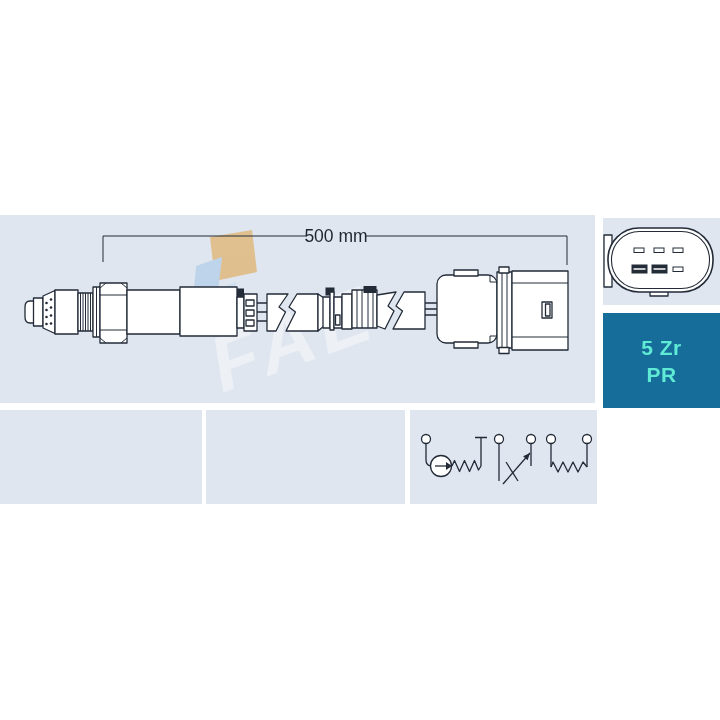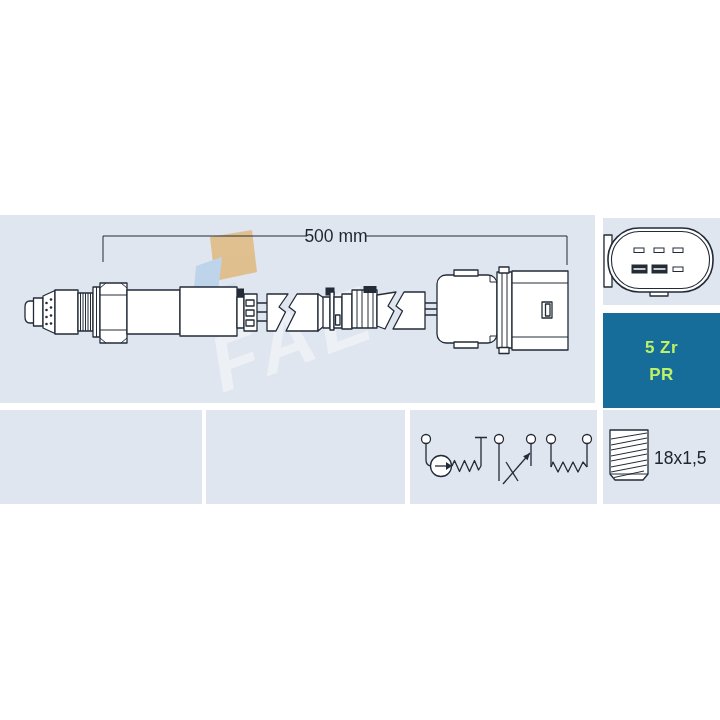--- a/index.html
+++ b/index.html
@@ -13,21 +13,21 @@
           font-family:"Liberation Sans", sans-serif;}
   .panel{position:absolute;background:var(--panel);}
   #panel-main{left:0;top:215px;width:595px;height:188px;}
   #panel-connector{left:603px;top:218px;width:117px;height:87px;}
   #panel-badge{left:603px;top:313px;width:117px;height:95px;background:var(--badge);
                display:flex;flex-direction:column;align-items:center;justify-content:center;}
   #panel-empty-1{left:0;top:410px;width:202px;height:94px;}
   #panel-empty-2{left:206px;top:410px;width:199px;height:94px;}
   #panel-circuit{left:410px;top:410px;width:187px;height:94px;}
   #panel-thread{left:603px;top:410px;width:117px;height:94px;}
-  .badge-line{color:#bef264;font-weight:bold;font-size:17px;line-height:27px;letter-spacing:.5px;}
+  .badge-line{color:#5eead4;font-weight:bold;font-size:21px;line-height:27px;letter-spacing:.5px;}
   svg{display:block;}
   .outline{fill:#fff;stroke:var(--line);stroke-width:1.3;stroke-linejoin:round;}
   .ln{stroke:var(--line);stroke-width:1.3;fill:none;stroke-linejoin:round;}
   .thin{stroke:var(--line);stroke-width:1;fill:none;}
   .darkfill{fill:#242c38;stroke:var(--line);stroke-width:1;}
 </style>
 </head>
 <body>
 
 <div class="canvas">
@@ -175,24 +175,14 @@
 
         <circle cx="141" cy="29" r="4.5" fill="#fff"></circle>
         <path d="M141,33.5 V57"></path>
         <circle cx="177" cy="29" r="4.5" fill="#fff"></circle>
         <path d="M177,33.5 V57"></path>
         <polyline points="141,57 143,52 148,62 153,52 158,62 163,52 168,62 173,52 177,57"></polyline>
       </g>
     </svg>
   </div>
 
-  <div class="panel" id="panel-thread">
-    <svg width="117" height="94" viewBox="0 0 117 94">
-      <path class="outline" d="M7,20 L45,20 L45,64 L40,70 L12,70 L7,64 Z"></path>
-      <path class="thin" d="M7,64 H45"></path>
-      <g class="thin">
-        <path d="M8,29 L44,23 M8,35 L44,28 M8,40 L44,33 M8,46 L44,39 M8,51 L44,44 M8,57 L44,50 M8,62 L44,55 M11,67.5 L41,61"></path>
-      </g>
-      <text x="51" y="54" font-size="17.5" fill="#20262e">18x1,5</text>
-    </svg>
-  </div>
 
 </div>
 
 </body></html>

